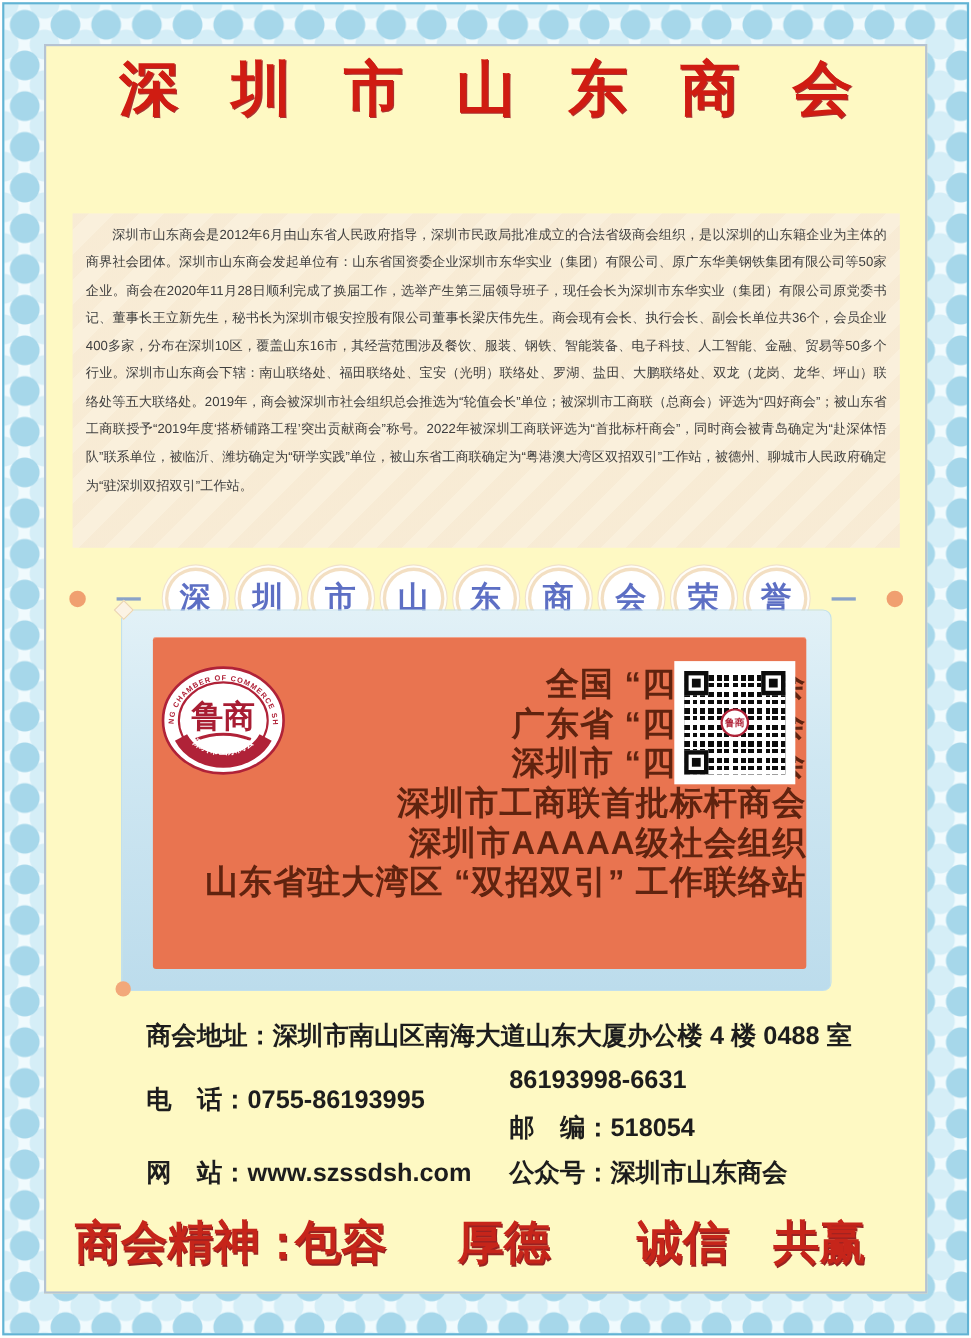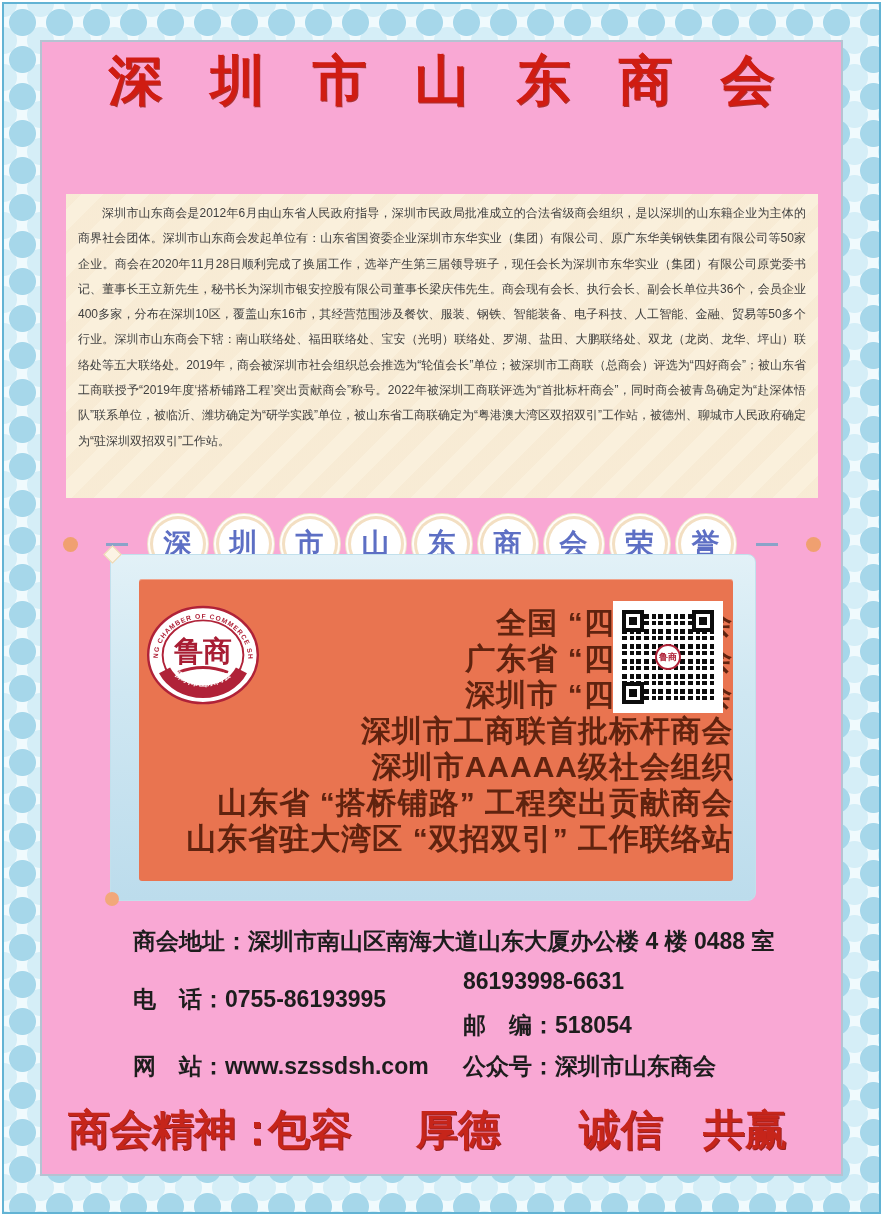--- a/index.html
+++ b/index.html
@@ -11,21 +11,21 @@
   .frame{
     position:absolute; inset:2px; border:2px solid #62b3d4;
     background-color:#f0fafd;
     background-image:
       radial-gradient(circle, #a6d7ea 13px, rgba(0,0,0,0) 14px),
       radial-gradient(circle, #d5eef7 13px, rgba(0,0,0,0) 14px);
     background-size:37px 37px, 37px 37px;
     background-position:0 0, 18px 18px;
   }
   .panel{
-    position:absolute; inset:40px; background:#f9a8d4; border:2px solid #b5c3d2;
+    position:absolute; inset:40px; background:#fef9c3; border:2px solid #b5c3d2;
   }
 
   
   .title1{
     position:absolute; top:8px; left:0; width:100%; text-align:center;
     font-family:"DejaVu Serif", serif; font-weight:900; font-size:54px; line-height:60px;
     color:#d01c12; letter-spacing:48px; padding-left:48px;
     text-shadow:1px 1px 0 #a33;
   }
   .title2{
@@ -198,21 +198,20 @@
             <span class="qr-finder qr-f3"></span>
             <span class="qr-seal">鲁商</span>
           </div>
         </div>
 
         <div class="honor-line">全国 “四好” 商会</div>
         <div class="honor-line">广东省 “四好” 商会</div>
         <div class="honor-line">深圳市 “四好” 商会</div>
         <div class="honor-line">深圳市工商联首批标杆商会</div>
         <div class="honor-line">深圳市AAAAA级社会组织</div>
-        <div class="honor-line">山东省 “搭桥铺路” 工程突出贡献商会</div>
         <div class="honor-line">山东省驻大湾区 “双招双引” 工作联络站</div>
       </div>
     </div>
 
     <div class="c-text" style="left:91px; top:884px;">商会地址：深圳市南山区南海大道山东大厦办公楼 4 楼 0488 室</div>
 
     <div class="c-text" style="left:91px; top:926px;margin-top:16px;"><span>电　话：</span><span>0755-86193995</span></div>
     <div class="c-text" style="left:421px; top:926px;">86193998-6631</div>
 
     <div class="c-text" style="left:421px; top:968px;">邮　编：518054</div>

